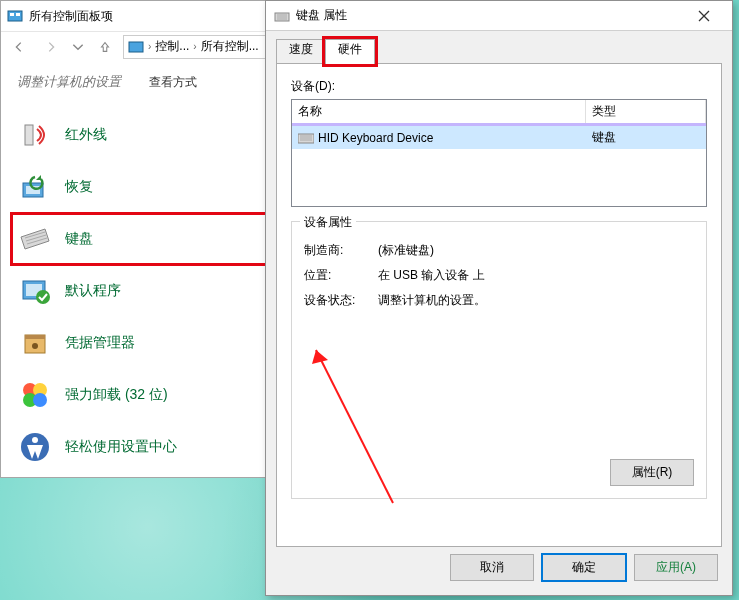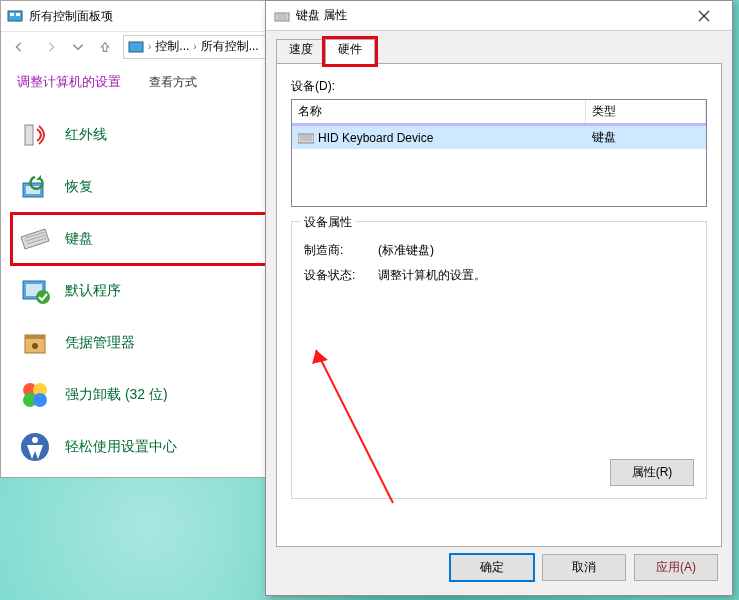--- a/index.html
+++ b/index.html
@@ -11,21 +11,21 @@
   .cp-titlebar .app-icon { width: 16px; height: 16px; margin-right: 6px; display:flex; align-items:center; justify-content:center; }
   .cp-titlebar .app-icon svg { width:16px; height:16px; }
   .cp-addr { height: 30px; display: flex; align-items: center; padding: 0 4px; gap: 4px; border-top:1px solid #e6e6e6; }
   .nav-btn { width: 28px; height: 24px; display:flex; align-items:center; justify-content:center; color:#888; }
   .nav-btn svg { width:14px; height:14px; }
   .addr-box { flex:1; height:24px; border:1px solid #ccc; display:flex; align-items:center; font-size:12px; padding:0 4px; gap:2px; overflow:hidden; white-space:nowrap; }
   .addr-box .crumb-icon { width:16px; height:16px; display:flex; align-items:center; justify-content:center; }
   .addr-box .sep { color:#666; font-size:10px; padding:0 2px; }
   .cp-body { padding: 12px 10px; }
   .cp-head { display:flex; align-items:center; gap:28px; font-size:12px; color:#333; margin-bottom:18px; padding-left:6px; }
-  .cp-head .title { color:#a21caf; font-size:13px; }
+  .cp-head .title { color:#737373; font-size:13px;font-style:italic; }
   .cp-list { display:flex; flex-direction:column; }
   .cp-item { display:flex; align-items:center; gap:14px; padding:10px 8px; font-size:14px; color:#006a32; }
   .cp-item .ico { width:32px; height:32px; display:flex; align-items:center; justify-content:center; }
   .cp-item.highlight { outline:3px solid #e30613; outline-offset:-2px; }
 
   
   .dlg { position:absolute; left:265px; top:0; width:468px; height:596px; background:#f0f0f0; border:1px solid #8f8f8f; box-shadow: 3px 3px 8px rgba(0,0,0,0.25); }
   .dlg-titlebar { height:30px; background:#fff; display:flex; align-items:center; padding:0 8px; font-size:12px; border-bottom:1px solid #d0d0d0; }
   .dlg-titlebar .dlg-icon { width:16px; height:16px; margin-right:6px; }
   .dlg-titlebar .spacer { flex:1; }
@@ -48,21 +48,21 @@
   .dev-row .cell-type { width:120px; }
   .kbd-ico { width:16px; height:12px; }
 
   .fieldset { border:1px solid #d6d6d6; margin-top:14px; padding:12px 12px 14px 12px; position:relative; height:278px; }
   .fieldset .legend { position:absolute; top:-8px; left:8px; background:#fff; font-size:12px; padding:0 4px; }
   .prop-row { display:flex; font-size:12px; margin:8px 0; }
   .prop-row .k { width:74px; }
   .prop-row .v { flex:1; }
   .btn { border:1px solid #adadad; background:#e1e1e1; font-size:12px; padding:4px 0; width:84px; text-align:center; }
   .btn.default { border:1px solid #0078d7; outline:1px solid #0078d7; }
-  .btn.disabled { color:#7f1d1d; }
+  .btn.disabled { color:#15803d; }
   .prop-btn { position:absolute; right:12px; bottom:12px; }
   .dlg-footer { height:44px; display:flex; align-items:center; justify-content:flex-end; gap:8px; padding:0 14px; background:#f0f0f0; }
 
   
   .arrow-svg { position:absolute; left:298px; top:338px; width:110px; height:170px; pointer-events:none; }
 
   
   .bg-noise { position:absolute; left:0; top:478px; right:0; bottom:0; background:
      radial-gradient(circle at 20% 40%, rgba(255,255,255,0.4), transparent 40%),
      radial-gradient(circle at 60% 70%, rgba(0,80,70,0.2), transparent 50%);
@@ -245,30 +245,34 @@
         </div>
       </div>
 
       <div class="fieldset">
         <div class="legend">设备属性</div>
         <div class="prop-row">
           <div class="k">制造商:</div>
           <div class="v">(标准键盘)</div>
         </div>
         <div class="prop-row">
+          <div class="k">位置:</div>
+          <div class="v">在 USB 输入设备 上</div>
+        </div>
+        <div class="prop-row">
           <div class="k">设备状态:</div>
           <div class="v">调整计算机的设置。</div>
         </div>
         <div class="btn prop-btn"><span>属性(R)</span></div>
       </div>
     </div>
   </div>
   <div class="dlg-footer">
+    <div class="btn"><span>取消</span></div>
     <div class="btn default"><span>确定</span></div>
-    <div class="btn"><span>取消</span></div>
     <div class="btn disabled"><span>应用(A)</span></div>
   </div>
 </div>
 
 <svg class="arrow-svg" viewBox="0 0 110 170">
   <defs></defs>
   <line x1="95" y1="165" x2="18" y2="12" stroke="#ff1a1a" stroke-width="2"></line>
   <polygon points="18,12 30,22 14,26" fill="#ff1a1a"></polygon>
 </svg>
 

